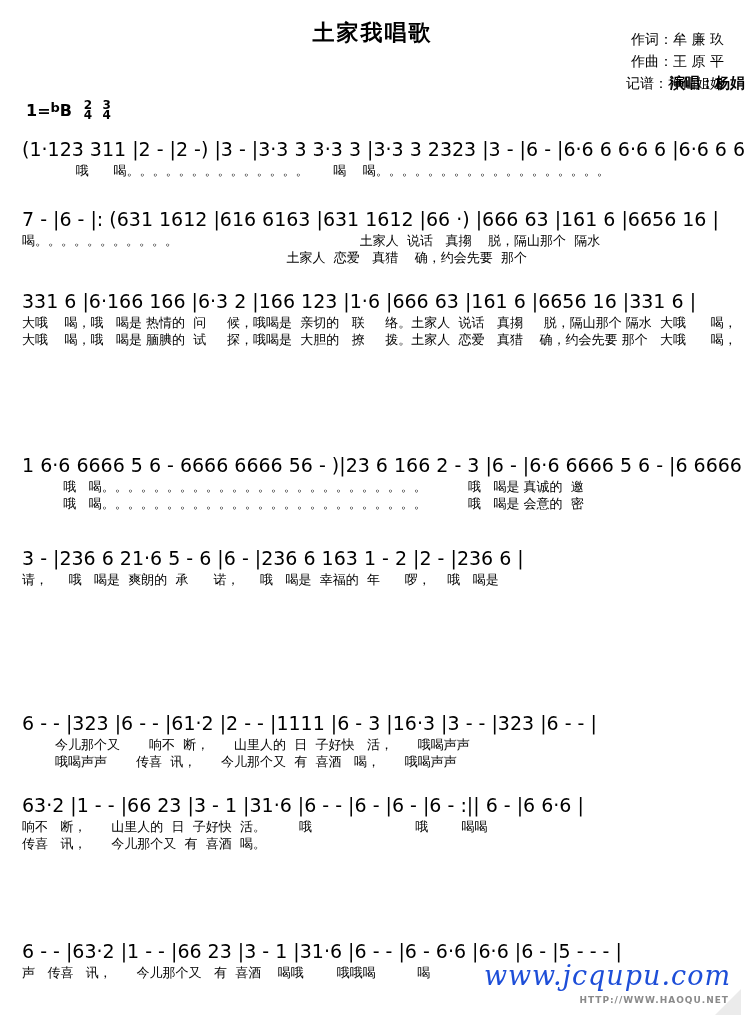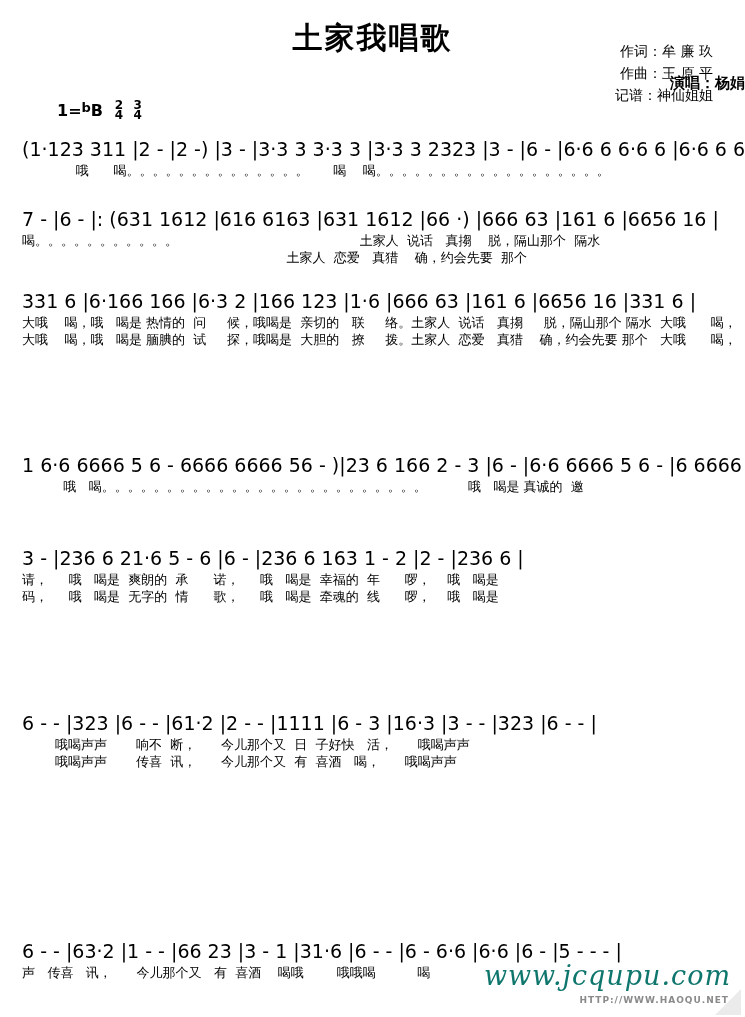--- a/index.html
+++ b/index.html
@@ -11,33 +11,33 @@
     position:relative;
     overflow:hidden;
   }
   .sheet{position:relative;width:745px;height:1017px;}
 
   
   .title{
     position:absolute;top:18px;left:0;width:745px;
     text-align:center;
     font-family:"DejaVu Sans","Liberation Sans",sans-serif;
-    font-size:30px;font-weight:bold;letter-spacing:2px;
+    font-size:22px;font-weight:bold;letter-spacing:2px;
   }
   .singer{
     position:absolute;top:58px;left:0;width:745px;
     text-align:right;font-size:15px;font-weight:bold;margin-top:16px;
   }
   .credits{
-    position:absolute;top:28px;right:32px;
-    text-align:right;font-size:14px;line-height:22px;margin-top:12px;
+    position:absolute;top:28px;right:21px;
+    text-align:right;font-size:14px;line-height:22px;
   }
   .keysig{
     position:absolute;top:100px;left:26px;
-    font-size:16px;font-weight:bold;margin-left:31px;
+    font-size:16px;font-weight:bold;
   }
   .keysig .flat{font-size:13px;vertical-align:4px;}
   .meter{display:inline-block;vertical-align:-3px;margin-left:6px;line-height:10px;font-size:12px;text-align:center;}
   .meter span{display:block;}
   .meter2{margin-left:5px;}
 
   
   .sys{position:absolute;left:22px;width:706px;}
   .notes{
     font-size:19px;
@@ -50,21 +50,21 @@
     font-size:13px;
     white-space:pre;
     line-height:17px;
     letter-spacing:0px;
   }
 
   
   .wm{
     position:absolute;right:14px;bottom:26px;
     font-family:"DejaVu Serif","Liberation Serif",serif;
-    font-size:27px;color:#0f766e;font-style:italic;
+    font-size:27px;color:#1d4ed8;font-style:italic;
     letter-spacing:1px;
   }
   .wm2{
     position:absolute;right:16px;bottom:12px;
     font-size:9px;color:#8a8a8a;letter-spacing:1px;font-weight:bold;
   }
   .corner{
     position:absolute;right:4px;bottom:2px;
     width:26px;height:26px;
     background:#d8d8d8;
@@ -112,35 +112,40 @@
   <div class="sys" style="top:288px">
     <div class="notes">331 6 |6·166 166 |6·3 2 |166 123 |1·6 |666 63 |161 6 |6656 16 |331 6 |</div>
     <div class="lyr">大哦    喝，哦   喝是 热情的  问     候，哦喝是  亲切的   联     络。土家人  说话   真搊     脱，隔山那个 隔水  大哦      喝，</div>
     <div class="lyr">大哦    喝，哦   喝是 腼腆的  试     探，哦喝是  大胆的   撩     拨。土家人  恋爱   真猎    确，约会先要 那个   大哦      喝，</div>
   </div>
 
 
   <div class="sys" style="top:452px">
     <div class="notes">1 6·6 6666 5 6 - 6666 6666 56 - )|23 6 166 2 - 3 |6 - |6·6 6666 5 6 - |6 6666 6666 5 6 -|i - - - 6 - - 000 |</div>
     <div class="lyr">          哦   喝。。。。。。。。。。。。。。。。。。。。。。。。。          哦   喝是 真诚的  邀</div>
+    <div class="lyr">          哦   喝。。。。。。。。。。。。。。。。。。。。。。。。。          哦   喝是 会意的  密</div>
   </div>
 
   <div class="sys" style="top:545px">
     <div class="notes">3 - |236 6 21·6 5 - 6 |6 - |236 6 163 1 - 2 |2 - |236 6 |</div>
     <div class="lyr">请，     哦   喝是  爽朗的  承      诺，     哦   喝是  幸福的  年      啰，    哦   喝是</div>
-    <div class="lyr">码，     哦   喝是  无字的  情      歌，     哦   喝是  牵魂的  线      啰，    哦   喝是</div>
   </div>
 
 
   <div class="sys" style="top:710px">
     <div class="notes">6 - - |323 |6 - - |61·2 |2 - - |1111 |6 - 3 |16·3 |3 - - |323 |6 - - |</div>
-    <div class="lyr">        哦喝声声       响不  断，      今儿那个又  日  子好快   活，      哦喝声声</div>
+    <div class="lyr">        今儿那个又       响不  断，      山里人的  日  子好快   活，      哦喝声声</div>
     <div class="lyr">        哦喝声声       传喜  讯，      今儿那个又  有  喜酒   喝，      哦喝声声</div>
   </div>
 
+  <div class="sys" style="top:792px">
+    <div class="notes">63·2 |1 - - |66 23 |3 - 1 |31·6 |6 - - |6 - |6 - |6 - :|| 6 - |6 6·6 |</div>
+    <div class="lyr">响不   断，      山里人的  日  子好快  活。        哦                         哦        喝喝</div>
+    <div class="lyr">传喜   讯，      今儿那个又  有  喜酒  喝。</div>
+  </div>
 
 
   <div class="sys" style="top:938px">
     <div class="notes">6 - - |63·2 |1 - - |66 23 |3 - 1 |31·6 |6 - - |6 - 6·6 |6·6 |6 - |5 - - - |</div>
     <div class="lyr">声   传喜   讯，      今儿那个又   有  喜酒    喝哦        哦哦喝          喝</div>
   </div>
 
   <div class="wm">www.jcqupu.com</div>
   <div class="wm2">HTTP://WWW.HAOQU.NET</div>
   <div class="corner"></div>

